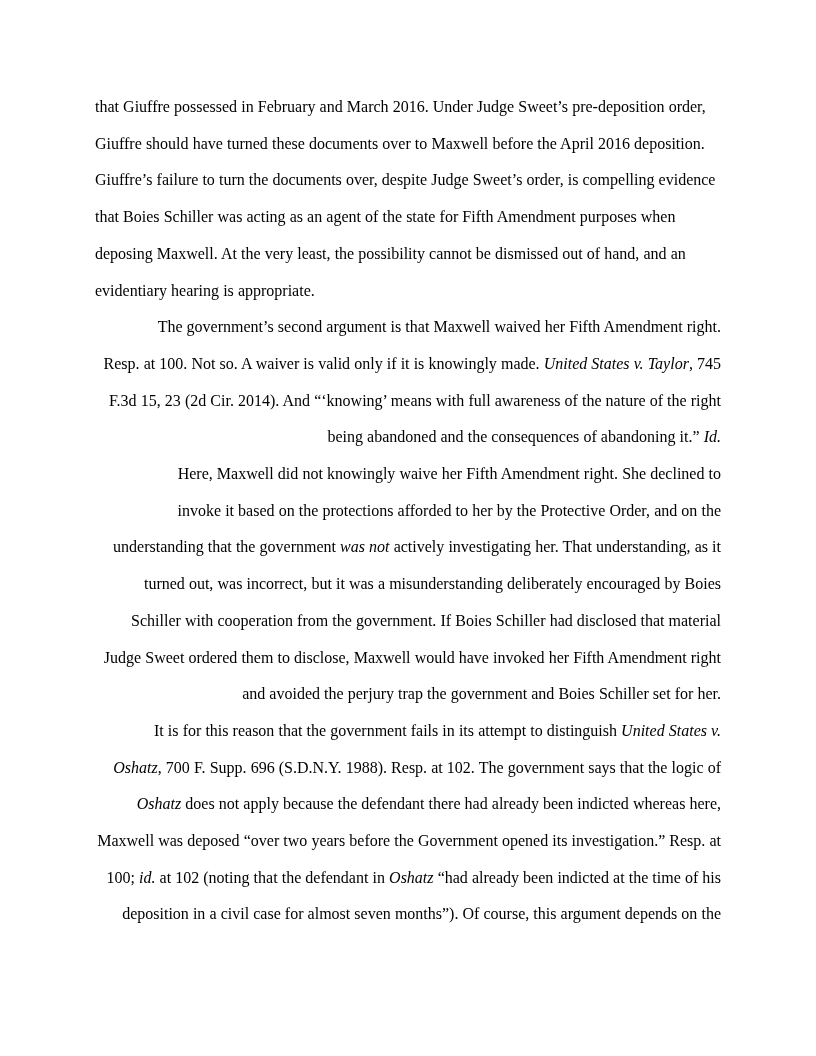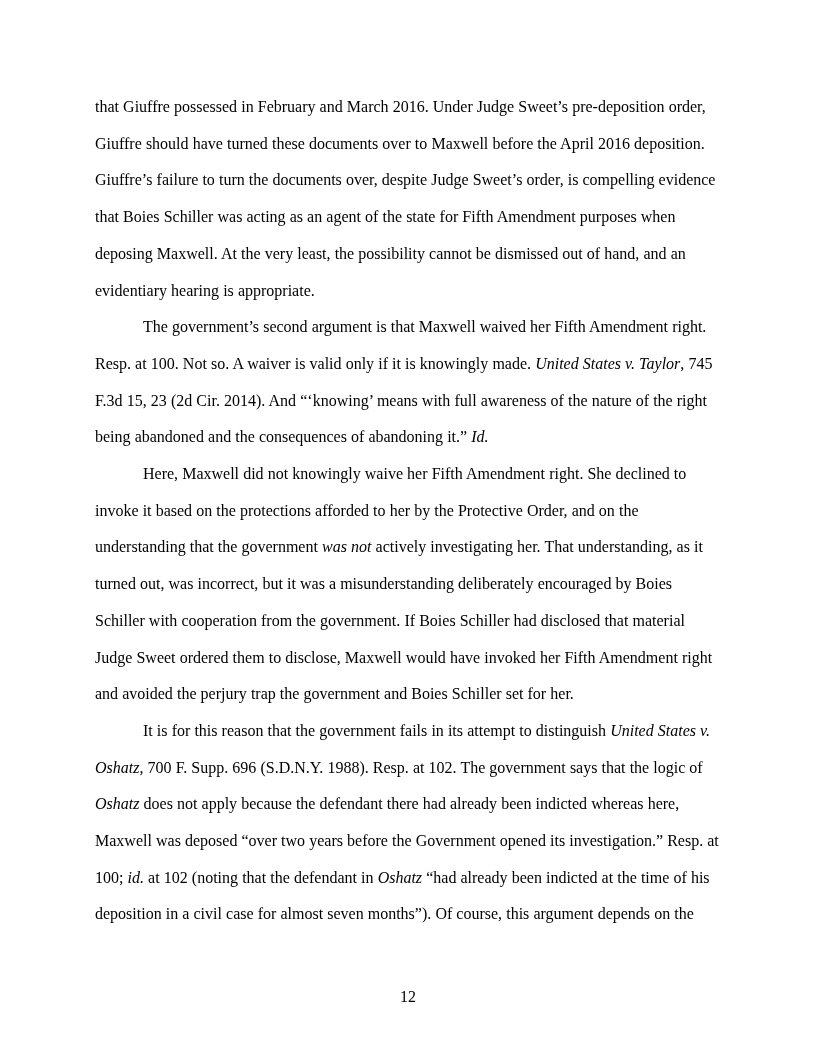--- a/index.html
+++ b/index.html
@@ -32,20 +32,21 @@
     line-height: 36.7px;
     text-align: left;
     word-spacing: 0.1px;
   }
   .para {
     margin: 0;
     padding: 0;
   }
   .para.indent {
     text-indent: 48px;
+    text-align: right;
   }
   .italic {
     font-style: italic;
   }
   .page-footer {
     position: absolute;
     left: 0;
     top: 987px;
     width: 816px;
     text-align: center;
@@ -56,16 +57,13 @@
 </head>
 <body>
 
 <div class="page">
   <div class="text-block" id="paragraphs">
       <p class="para"><span class="">that Giuffre possessed in February and March 2016. Under Judge Sweet’s pre-deposition order, Giuffre should have turned these documents over to Maxwell before the April 2016 deposition. Giuffre’s failure to turn the documents over, despite Judge Sweet’s order, is compelling evidence that Boies Schiller was acting as an agent of the state for Fifth Amendment purposes when deposing Maxwell. At the very least, the possibility cannot be dismissed out of hand, and an evidentiary hearing is appropriate.</span></p>
       <p class="para indent"><span class="">The government’s second argument is that Maxwell waived her Fifth Amendment right. Resp. at 100. Not so. A waiver is valid only if it is knowingly made. </span><span class="italic">United States v. Taylor</span><span class="">, 745 F.3d 15, 23 (2d Cir. 2014). And “‘knowing’ means with full awareness of the nature of the right being abandoned and the consequences of abandoning it.” </span><span class="italic">Id.</span></p>
       <p class="para indent"><span class="">Here, Maxwell did not knowingly waive her Fifth Amendment right. She declined to invoke it based on the protections afforded to her by the Protective Order, and on the understanding that the government </span><span class="italic">was not</span><span class=""> actively investigating her. That understanding, as it turned out, was incorrect, but it was a misunderstanding deliberately encouraged by Boies Schiller with cooperation from the government. If Boies Schiller had disclosed that material Judge Sweet ordered them to disclose, Maxwell would have invoked her Fifth Amendment right and avoided the perjury trap the government and Boies Schiller set for her.</span></p>
       <p class="para indent"><span class="">It is for this reason that the government fails in its attempt to distinguish </span><span class="italic">United States v. Oshatz</span><span class="">, 700 F. Supp. 696 (S.D.N.Y. 1988). Resp. at 102. The government says that the logic of </span><span class="italic">Oshatz</span><span class=""> does not apply because the defendant there had already been indicted whereas here, Maxwell was deposed “over two years before the Government opened its investigation.” Resp. at 100; </span><span class="italic">id.</span><span class=""> at 102 (noting that the defendant in </span><span class="italic">Oshatz</span><span class=""> “had already been indicted at the time of his deposition in a civil case for almost seven months”). Of course, this argument depends on the</span></p>
     </div>
-  <div class="page-footer">
-    <span>12</span>
-  </div>
 </div>
 
 </body></html>

